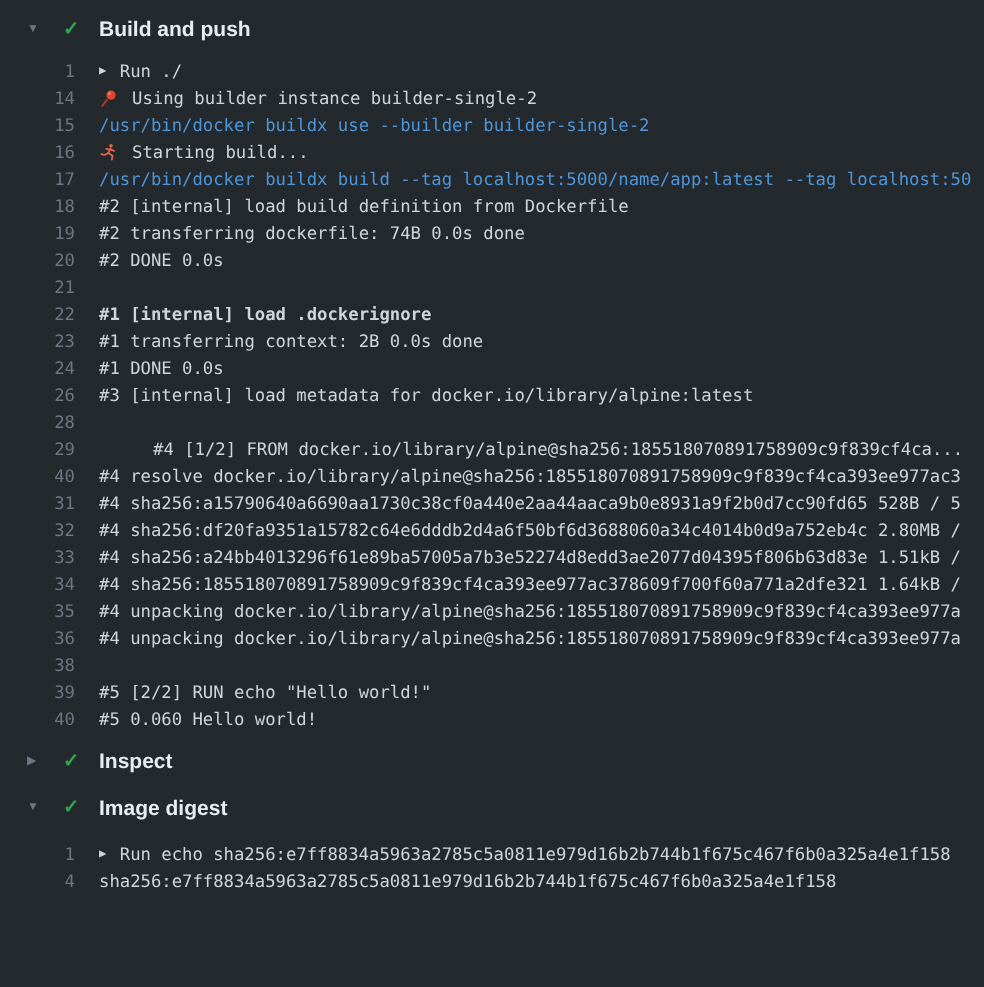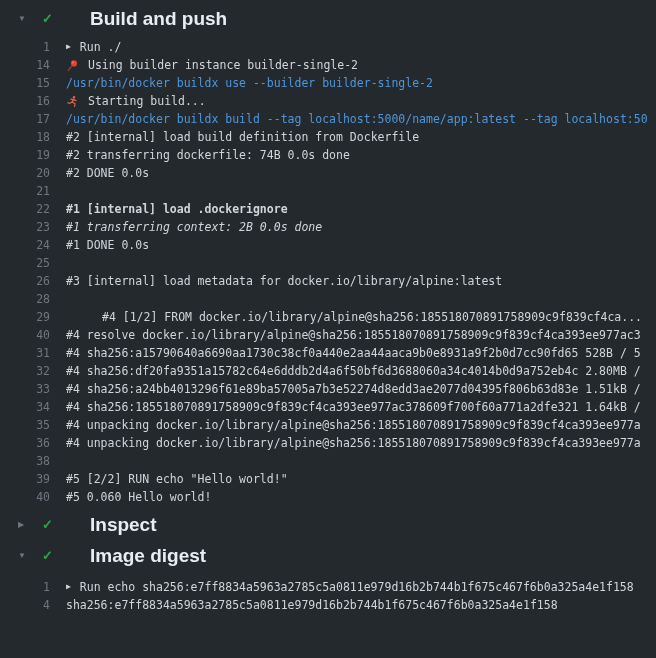--- a/index.html
+++ b/index.html
@@ -20,23 +20,22 @@
     width: 24px; padding-left: 18px;
     color: #6e7681; font-size: 8px; line-height: 18px;
     flex: none; text-align: left;
   }
   .check {
     width: 24px; color: #2da44e;
     font-size: 13px; font-weight: bold; line-height: 18px;
     flex: none;
   }
   .section-title {
-    color: #e6edf3; font-size: 19px; font-weight: bold;
+    color: #e6edf3; font-size: 14px; font-weight: bold;
     white-space: nowrap;
-    margin-left: 24px;
   }
 
   .section-body { margin-top: 10px; margin-bottom: 10px; }
   .section-body.digest { margin-top: 13px; margin-bottom: 0; }
 
   .log-line {
     display: flex; height: 18px; line-height: 18px;
     font-family: "DejaVu Sans Mono", "Liberation Mono", monospace;
     font-size: 11.5px;
     white-space: pre;
@@ -91,23 +90,22 @@
                 <path d="M7.5 4.8 L4.8 4.2"></path>
                 <path d="M6.2 7 L9 8.8 L8.6 11.4"></path>
                 <path d="M6.2 7 L3.6 8.4 L1.6 7.8"></path>
               </svg></span><span style="white-space: pre;">Starting build...</span></span></div>
         <div class="log-line"><span class="ln">17</span><span class="lt command" style="color: rgb(78, 150, 217); text-align: right;"><span style="white-space: pre;">/usr/bin/docker buildx build --tag localhost:5000/name/app:latest --tag localhost:50</span></span></div>
         <div class="log-line"><span class="ln">18</span><span class="lt"><span style="white-space: pre;">#2 [internal] load build definition from Dockerfile</span></span></div>
         <div class="log-line"><span class="ln">19</span><span class="lt"><span style="white-space: pre;">#2 transferring dockerfile: 74B 0.0s done</span></span></div>
         <div class="log-line"><span class="ln">20</span><span class="lt"><span style="white-space: pre;">#2 DONE 0.0s</span></span></div>
         <div class="log-line"><span class="ln">21</span><span class="lt"><span style="white-space: pre;"></span></span></div>
         <div class="log-line"><span class="ln">22</span><span class="lt"><span style="white-space: pre; font-weight: bold;">#1 [internal] load .dockerignore</span></span></div>
-        <div class="log-line"><span class="ln">23</span><span class="lt"><span style="white-space: pre; font-style: italic;">#1 transferring context: 2B 0.0s done</span></span></div>
+        <div class="log-line"><span class="ln">23</span><span class="lt"><span style="white-space: pre;">#1 transferring context: 2B 0.0s done</span></span></div>
         <div class="log-line"><span class="ln">24</span><span class="lt"><span style="white-space: pre;">#1 DONE 0.0s</span></span></div>
-        <div class="log-line"><span class="ln">25</span><span class="lt"><span style="white-space: pre;"></span></span></div>
         <div class="log-line"><span class="ln">26</span><span class="lt"><span style="white-space: pre;">#3 [internal] load metadata for docker.io/library/alpine:latest</span></span></div>
         <div class="log-line"><span class="ln">28</span><span class="lt"><span style="white-space: pre;"></span></span></div>
         <div class="log-line"><span class="ln">29</span><span class="lt"><span style="white-space: pre; margin-left: 36px;">#4 [1/2] FROM docker.io/library/alpine@sha256:185518070891758909c9f839cf4ca...</span></span></div>
         <div class="log-line"><span class="ln">40</span><span class="lt"><span style="white-space: pre;">#4 resolve docker.io/library/alpine@sha256:185518070891758909c9f839cf4ca393ee977ac3</span></span></div>
         <div class="log-line"><span class="ln">31</span><span class="lt"><span style="white-space: pre;">#4 sha256:a15790640a6690aa1730c38cf0a440e2aa44aaca9b0e8931a9f2b0d7cc90fd65 528B / 5</span></span></div>
         <div class="log-line"><span class="ln">32</span><span class="lt"><span style="white-space: pre;">#4 sha256:df20fa9351a15782c64e6dddb2d4a6f50bf6d3688060a34c4014b0d9a752eb4c 2.80MB /</span></span></div>
         <div class="log-line"><span class="ln">33</span><span class="lt"><span style="white-space: pre;">#4 sha256:a24bb4013296f61e89ba57005a7b3e52274d8edd3ae2077d04395f806b63d83e 1.51kB /</span></span></div>
         <div class="log-line"><span class="ln">34</span><span class="lt"><span style="white-space: pre;">#4 sha256:185518070891758909c9f839cf4ca393ee977ac378609f700f60a771a2dfe321 1.64kB /</span></span></div>
         <div class="log-line"><span class="ln">35</span><span class="lt"><span style="white-space: pre;">#4 unpacking docker.io/library/alpine@sha256:185518070891758909c9f839cf4ca393ee977a</span></span></div>
         <div class="log-line"><span class="ln">36</span><span class="lt"><span style="white-space: pre;">#4 unpacking docker.io/library/alpine@sha256:185518070891758909c9f839cf4ca393ee977a</span></span></div>

